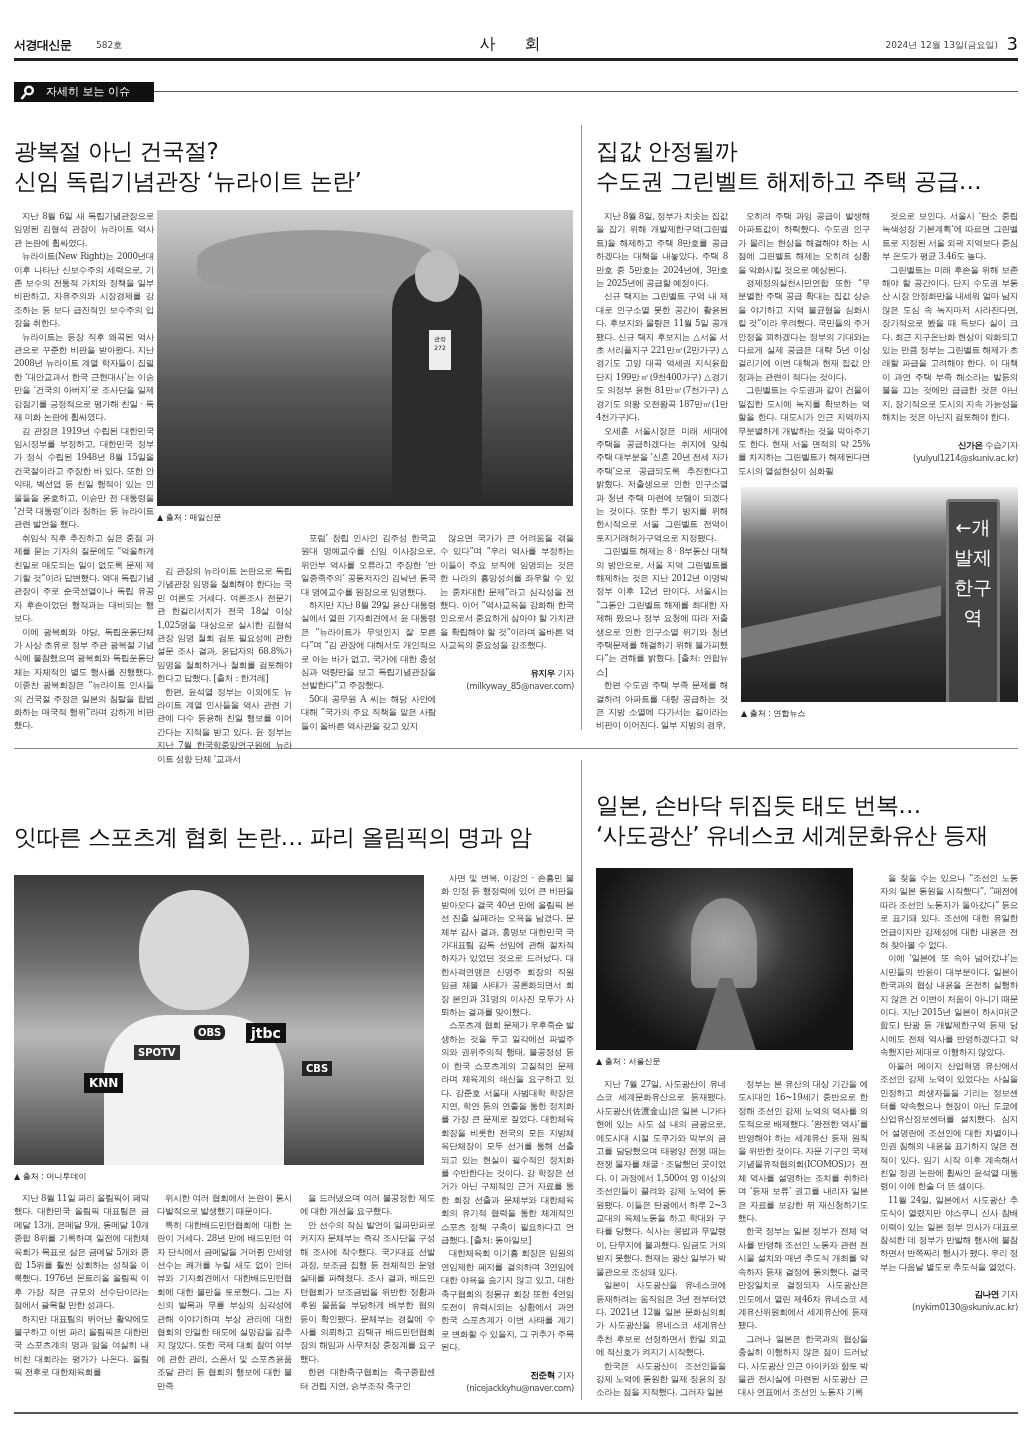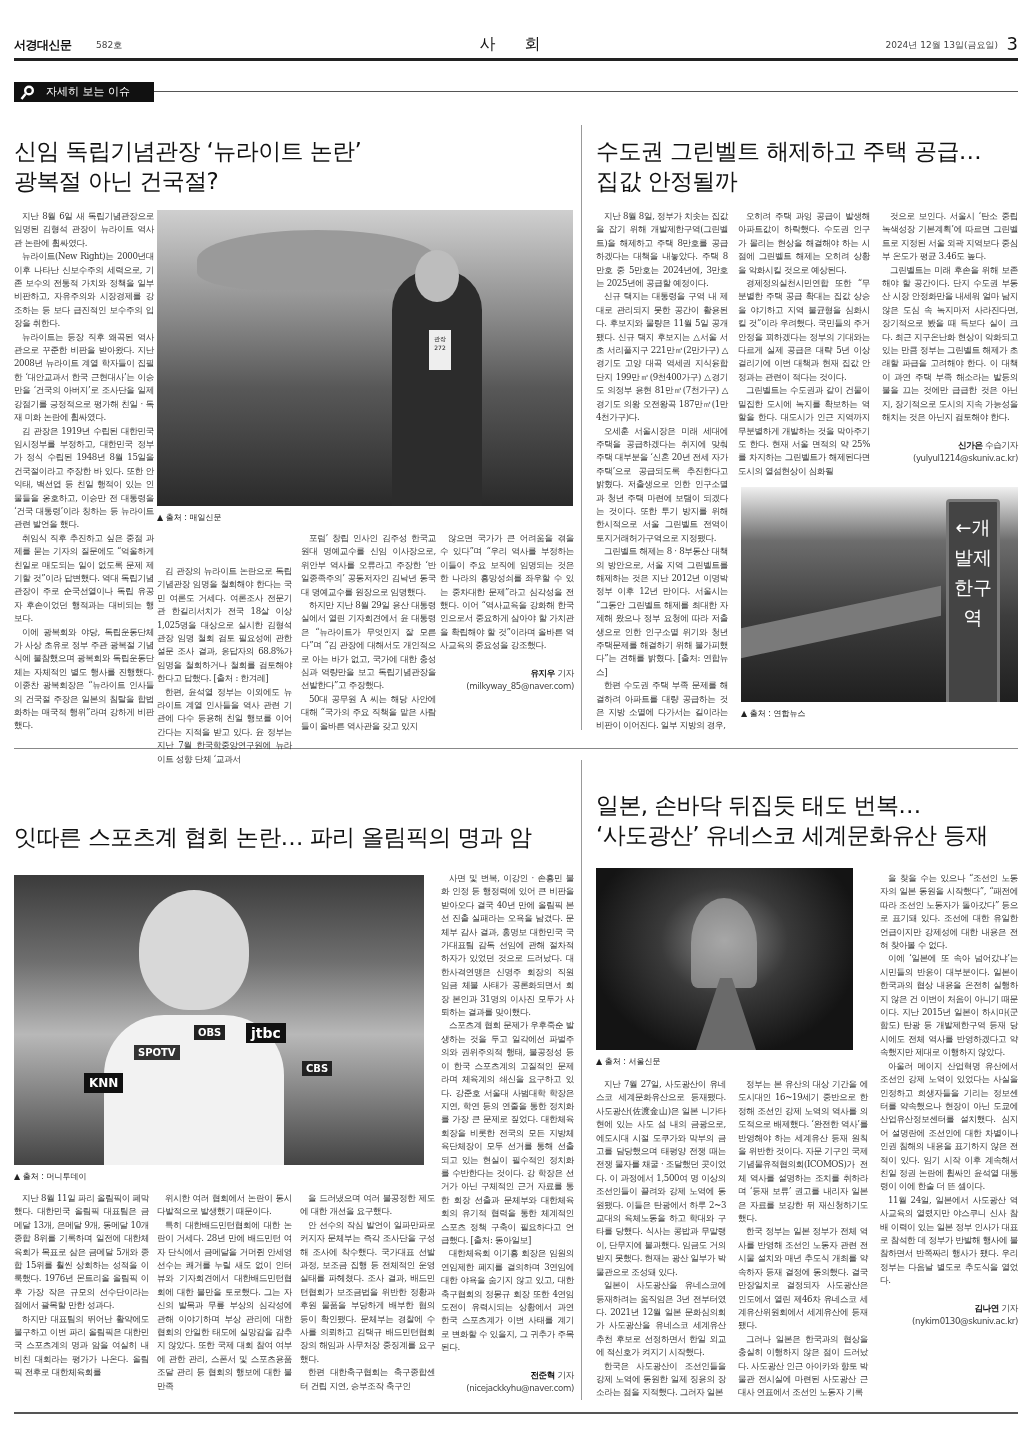--- a/index.html
+++ b/index.html
@@ -66,22 +66,22 @@
   <div class="line"></div>
 </div>
 
 <div class="vsep" style="left:581px; top:125px; height:605px;"></div>
 <div class="hsep" style="left:14px; top:748px; width:1004px; height:1px; background:#888;"></div>
 <div class="vsep" style="left:581px; top:760px; height:640px;"></div>
 <div class="hsep" style="left:14px; top:1412px; width:1004px;"></div>
 
 <article>
   <div class="headline" style="left:14px; top:136px; width:560px;">
+    <div>광복절 아닌 건국절?</div>
     <div>신임 독립기념관장 ‘뉴라이트 논란’</div>
-    <div>광복절 아닌 건국절?</div>
   </div>
 
   <div class="col" style="left:14px; top:210px; width:140px;">
     <p>지난 8월 6일 새 독립기념관장으로 임명된 김형석 관장이 뉴라이트 역사관 논란에 휩싸였다.</p>
     <p>뉴라이트(New Right)는 2000년대 이후 나타난 신보수주의 세력으로, 기존 보수의 전통적 가치와 정책을 일부 비판하고, 자유주의와 시장경제를 강조하는 등 보다 급진적인 보수주의 입장을 취한다.</p>
     <p>뉴라이트는 등장 직후 왜곡된 역사관으로 꾸준한 비판을 받아왔다. 지난 2008년 뉴라이트 계열 학자들이 집필한 ‘대안교과서 한국 근현대사’는 이승만을 ‘건국의 아버지’로 조사단을 일제강점기를 긍정적으로 평가해 친일 · 독재 미화 논란에 휩싸였다.</p>
     <p>김 관장은 1919년 수립된 대한민국 임시정부를 부정하고, 대한민국 정부가 정식 수립된 1948년 8월 15일을 건국절이라고 주장한 바 있다. 또한 안익태, 백선엽 등 친일 행적이 있는 인물들을 옹호하고, 이승만 전 대통령을 ‘건국 대통령’이라 칭하는 등 뉴라이트 관련 발언을 했다.</p>
     <p>취임식 직후 추진하고 싶은 중점 과제를 묻는 기자의 질문에도 “억울하게 친일로 매도되는 일이 없도록 문제 제기할 것”이라 답변했다. 역대 독립기념관장이 주로 순국선열이나 독립 유공자 후손이었던 행적과는 대비되는 행보다.</p>
     <p>이에 광복회와 야당, 독립운동단체가 사상 초유로 정부 주관 광복절 기념식에 불참했으며 광복회와 독립운동단체는 자체적인 별도 행사를 진행했다. 이종찬 광복회장은 “뉴라이트 인사들의 건국절 주장은 일본의 침탈을 합법화하는 매국적 행위”라며 강하게 비판했다.</p>
   </div>
@@ -108,27 +108,27 @@
     <p class="byline">
       <b>유지우</b>
       <span>기자</span>
       <span class="email">(milkyway_85@naver.com)</span>
     </p>
   </div>
 </article>
 
 <article>
   <div class="headline" style="left:596px; top:136px; width:425px;">
+    <div>집값 안정될까</div>
     <div>수도권 그린벨트 해제하고 주택 공급…</div>
-    <div>집값 안정될까</div>
   </div>
 
   <div class="col" style="left:596px; top:210px; width:132px;">
     <p>지난 8월 8일, 정부가 치솟는 집값을 잡기 위해 개발제한구역(그린벨트)을 해제하고 주택 8만호를 공급하겠다는 대책을 내놓았다. 주택 8만호 중 5만호는 2024년에, 3만호는 2025년에 공급할 예정이다.</p>
-    <p>신규 택지는 대통령을 구역 내 제대로 관리되지 못한 공간이 활용된다. 후보지와 물량은 11월 5일 공개됐다. 신규 택지 후보지는 △서울 서초 서리풀지구 221만㎡(2만가구) △경기도 고양 대곡 역세권 지식융합단지 199만㎡(9천400가구) △경기도 의정부 용현 81만㎡(7천가구) △경기도 의왕 오전왕곡 187만㎡(1만4천가구)다.</p>
+    <p>신규 택지는 그린벨트 구역 내 제대로 인구소멸 못한 공간이 활용된다. 후보지와 물량은 11월 5일 공개됐다. 신규 택지 후보지는 △서울 서초 서리풀지구 221만㎡(2만가구) △경기도 고양 대곡 역세권 지식융합단지 199만㎡(9천400가구) △경기도 의정부 용현 81만㎡(7천가구) △경기도 의왕 오전왕곡 187만㎡(1만4천가구)다.</p>
     <p>오세훈 서울시장은 미래 세대에 주택을 공급하겠다는 취지에 맞춰 주택 대부분을 ‘신혼 20년 전세 자가주택’으로 공급되도록 추진한다고 밝혔다. 저출생으로 인한 인구소멸과 청년 주택 마련에 보탬이 되겠다는 것이다. 또한 투기 방지를 위해 한시적으로 서울 그린벨트 전역이 토지거래허가구역으로 지정됐다.</p>
     <p>그린벨트 해제는 8 · 8부동산 대책의 방안으로, 서울 지역 그린벨트를 해제하는 것은 지난 2012년 이명박 정부 이후 12년 만이다. 서울시는 “그동안 그린벨트 해제를 최대한 자제해 왔으나 정부 요청에 따라 저출생으로 인한 인구소멸 위기와 청년 주택문제를 해결하기 위해 불가피했다”는 견해를 밝혔다. [출처: 연합뉴스]</p>
     <p>한편 수도권 주택 부족 문제를 해결하려 아파트를 대량 공급하는 것은 지방 소멸에 다가서는 길이라는 비판이 이어진다. 일부 지방의 경우,</p>
   </div>
   <div class="col" style="left:738px; top:210px; width:132px;">
     <p>오히려 주택 과잉 공급이 발생해 아파트값이 하락했다. 수도권 인구가 몰리는 현상을 해결해야 하는 시점에 그린벨트 해제는 오히려 상황을 악화시킬 것으로 예상된다.</p>
     <p>경제정의실천시민연합 또한 “무분별한 주택 공급 확대는 집값 상승을 야기하고 지역 불균형을 심화시킬 것”이라 우려했다. 국민들의 주거 안정을 꾀하겠다는 정부의 기대와는 다르게 실제 공급은 대략 5년 이상 걸리기에 이번 대책과 현재 집값 안정과는 관련이 적다는 것이다.</p>
     <p>그린벨트는 수도권과 같이 건물이 밀집한 도시에 녹지를 확보하는 역할을 한다. 대도시가 인근 지역까지 무분별하게 개발하는 것을 막아주기도 한다. 현재 서울 면적의 약 25%를 차지하는 그린벨트가 해제된다면 도시의 열섬현상이 심화될</p>
   </div>
   <div class="col" style="left:882px; top:210px; width:136px;">
@@ -150,21 +150,21 @@
 
 <article>
   <div class="headline" style="left:14px; top:822px; width:565px;">
     <div>잇따른 스포츠계 협회 논란… 파리 올림픽의 명과 암</div>
   </div>
 
   <div class="photo ph-sport" style="left:14px; top:875px; width:410px; height:290px;">
     <div style="position:absolute; left:125px; top:15px; width:110px; height:120px; background:#d8d8d8; border-radius:50% 50% 45% 45%;"></div>
     <div style="position:absolute; left:90px; top:140px; width:180px; height:150px; background:#f2f2f2; border-radius:60px 60px 0 0;"></div>
     <div style="position:absolute; left:0; top:150px; width:410px; height:140px;">
-      <span style="position:absolute; left:180px; top:0; background:#222; color:#fff; font:bold 10px 'DejaVu Sans',sans-serif; padding:2px 4px;">OBS</span>
+      <span style="position:absolute; left:180px; top:0; background:#222; color:#fff; font:bold 10px 'DejaVu Sans',sans-serif; padding:2px 4px;border-radius:6px;">OBS</span>
       <span style="position:absolute; left:232px; top:-2px; background:#111; color:#fff; font:bold 14px 'DejaVu Sans',sans-serif; padding:2px 5px;">jtbc</span>
       <span style="position:absolute; left:120px; top:20px; background:#333; color:#fff; font:bold 10px 'DejaVu Sans',sans-serif; padding:2px 4px;">SPOTV</span>
       <span style="position:absolute; left:70px; top:48px; background:#111; color:#fff; font:bold 12px 'DejaVu Sans',sans-serif; padding:3px 5px;">KNN</span>
       <span style="position:absolute; left:288px; top:36px; background:#222; color:#fff; font:bold 10px 'DejaVu Sans',sans-serif; padding:2px 4px;">CBS</span>
     </div>
   </div>
   <div class="caption" style="left:14px; top:1171px;">▲ 출처 : 머니투데이</div>
 
   <div class="col" style="left:14px; top:1192px; width:135px;">
     <p>지난 8월 11일 파리 올림픽이 폐막했다. 대한민국 올림픽 대표팀은 금메달 13개, 은메달 9개, 동메달 10개 종합 8위를 기록하며 일전에 대한체육회가 목표로 삼은 금메달 5개와 종합 15위를 훨씬 상회하는 성적을 이룩했다. 1976년 몬트리올 올림픽 이후 가장 작은 규모의 선수단이라는 점에서 괄목할 만한 성과다.</p>
@@ -210,20 +210,20 @@
   </div>
   <div class="col" style="left:738px; top:1078px; width:130px;">
     <p>정부는 본 유산의 대상 기간을 에도시대인 16~19세기 중반으로 한정해 조선인 강제 노역의 역사를 의도적으로 배제했다. ‘완전한 역사’를 반영해야 하는 세계유산 등재 원칙을 위반한 것이다. 자문 기구인 국제기념물유적협의회(ICOMOS)가 전체 역사를 설명하는 조치를 취하라며 ‘등재 보류’ 권고를 내리자 일본은 자료를 보강한 뒤 재신청하기도 했다.</p>
     <p>한국 정부는 일본 정부가 전체 역사를 반영해 조선인 노동자 관련 전시물 설치와 매년 추도식 개최를 약속하자 등재 결정에 동의했다. 결국 만장일치로 결정되자 사도광산은 인도에서 열린 제46차 유네스코 세계유산위원회에서 세계유산에 등재됐다.</p>
     <p>그러나 일본은 한국과의 협상을 충실히 이행하지 않은 점이 드러났다. 사도광산 인근 아이카와 향토 박물관 전시실에 마련된 사도광산 근대사 연표에서 조선인 노동자 기록</p>
   </div>
   <div class="col" style="left:880px; top:872px; width:138px;">
     <p>을 찾을 수는 있으나 “조선인 노동자의 일본 동원을 시작했다”, “패전에 따라 조선인 노동자가 돌아갔다” 등으로 표기돼 있다. 조선에 대한 유일한 언급이지만 강제성에 대한 내용은 전혀 찾아볼 수 없다.</p>
     <p>이에 ‘일본에 또 속아 넘어갔냐’는 시민들의 반응이 대부분이다. 일본이 한국과의 협상 내용을 온전히 실행하지 않은 건 이번이 처음이 아니기 때문이다. 지난 2015년 일본이 하시마(군함도) 탄광 등 개발제한구역 등재 당시에도 전체 역사를 반영하겠다고 약속했지만 제대로 이행하지 않았다.</p>
     <p>아울러 메이지 산업혁명 유산에서 조선인 강제 노역이 있었다는 사실을 인정하고 희생자들을 기리는 정보센터를 약속했으나 현장이 아닌 도쿄에 산업유산정보센터를 설치했다. 심지어 설명란에 조선인에 대한 차별이나 인권 침해의 내용을 표기하지 않은 전적이 있다. 임기 시작 이후 계속해서 친일 정권 논란에 휩싸인 윤석열 대통령이 이에 한술 더 뜬 셈이다.</p>
-    <p>11월 24일, 일본에서 사도광산 역사교육의 열렸지만 야스쿠니 신사 참배 이력이 있는 일본 정부 인사가 대표로 참석한 데 정부가 반발해 행사에 불참하면서 반쪽짜리 행사가 됐다. 우리 정부는 다음날 별도로 추도식을 열었다.</p>
+    <p>11월 24일, 일본에서 사도광산 추도식이 열렸지만 야스쿠니 신사 참배 이력이 있는 일본 정부 인사가 대표로 참석한 데 정부가 반발해 행사에 불참하면서 반쪽짜리 행사가 됐다. 우리 정부는 다음날 별도로 추도식을 열었다.</p>
     <p class="byline">
       <b>김나연</b>
       <span>기자</span>
       <span class="email">(nykim0130@skuniv.ac.kr)</span>
     </p>
   </div>
 </article>
 
 </body></html>

